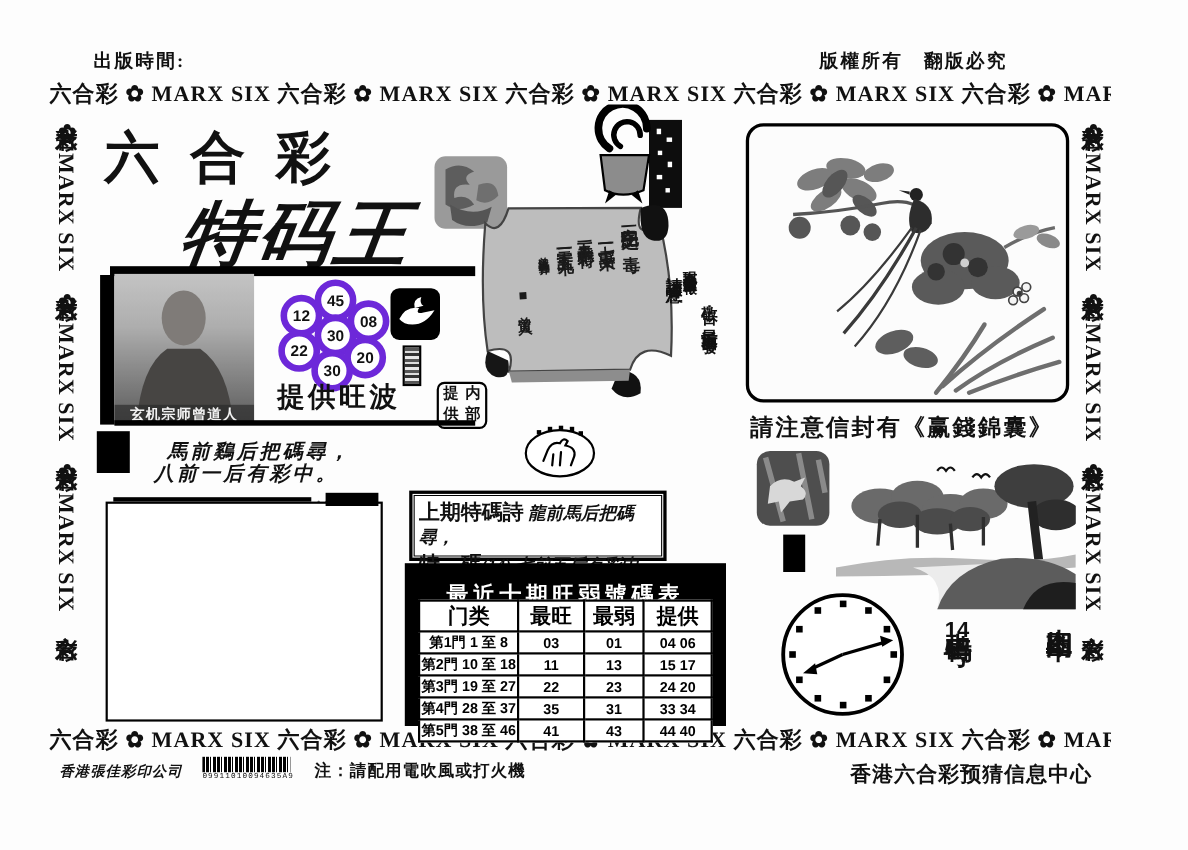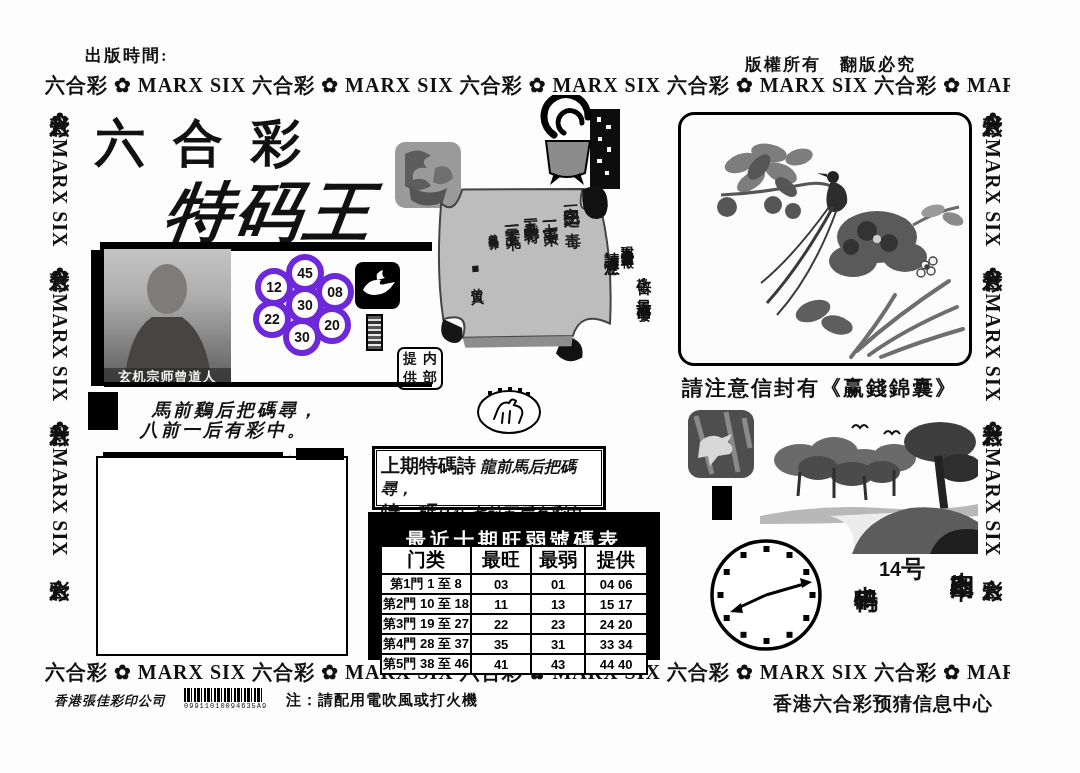--- a/index.html
+++ b/index.html
@@ -39,36 +39,36 @@
   .tblwrap{background:#000;color:#fff;}
   .tbl-title{color:#fff;text-align:center;font-size:20px;font-weight:bold;letter-spacing:4px;padding-top:15px;}
   table.grid{border-collapse:collapse;background:#fff;color:#000;
              font-family:"Liberation Sans","DejaVu Sans",sans-serif;}
   table.grid td,table.grid th{border:2px solid #000;text-align:center;font-weight:bold;padding:0;}
   table.grid th{font-size:19px;font-family:"Liberation Serif","DejaVu Serif",serif;}
   table.grid td{font-size:13px;}
   
   .frame{border:3px solid #000;border-radius:16px;background:#fcfcfc;overflow:hidden;}
   .envelope{font-size:21px;font-weight:bold;letter-spacing:2px;}
-  .vbig{font-size:24px;font-weight:bold;display:flex;flex-direction:row;align-items:center;line-height:1.12;}
+  .vbig{font-size:24px;font-weight:bold;display:flex;flex-direction:column;align-items:center;line-height:1.12;}
   .vbig .num{font-size:20px;font-family:"Liberation Sans","DejaVu Sans",sans-serif;}
   
   .footer-text{font-size:13px;font-weight:bold;letter-spacing:1px;}
   .barcode{background:repeating-linear-gradient(90deg,#000 0 2px,#fff 2px 3px,#000 3px 6px,#fff 6px 7px,#000 7px 8px,#fff 8px 10px);}
   .barcode-num{font-size:7px;font-family:"Liberation Mono","DejaVu Sans Mono",monospace;letter-spacing:1px;}
   .mini-seal{border:2px solid #000;background:repeating-linear-gradient(0deg,#555 0 3px,#e8e8e8 3px 5px,#333 5px 8px,#ddd 8px 10px);}
   .topline{font-size:17px;font-weight:bold;letter-spacing:2px;}
 </style>
 </head>
 <body>
 
 <div id="canvas">
 
   <div class="abs topline" style="left:85px;top:44px;">出版時間:</div>
-  <div class="abs topline" style="left:745px;top:44px;margin-top:9px;">版權所有　翻版必究</div>
+  <div class="abs topline" style="left:745px;top:44px;">版權所有　翻版必究</div>
 
   <div class="abs band" style="left:45px;top:72px;width:965px;height:27px;">六合彩 ✿ MARX SIX 六合彩 ✿ MARX SIX 六合彩 ✿ MARX SIX 六合彩 ✿ MARX SIX 六合彩 ✿ MARX SIX</div>
   <div class="abs band" style="left:45px;top:659px;width:965px;height:27px;">六合彩 ✿ MARX SIX 六合彩 ✿ MARX SIX 六合彩 ✿ MARX SIX 六合彩 ✿ MARX SIX 六合彩 ✿ MARX SIX</div>
   <div class="abs band band-v" style="left:47px;top:99px;width:27px;height:560px;">六合彩 ✿ MARX SIX 六合彩 ✿ MARX SIX 六合彩 ✿ MARX SIX 六合彩</div>
   <div class="abs band band-v" style="left:980px;top:99px;width:27px;height:560px;">六合彩 ✿ MARX SIX 六合彩 ✿ MARX SIX 六合彩 ✿ MARX SIX 六合彩</div>
 
   <div class="abs brand" style="left:95px;top:110px;">六合彩</div>
   <div class="abs title-main" style="left:165px;top:168px;">特码王</div>
   <div class="abs bar" style="left:100px;top:242px;width:332px;height:9px;"></div>
 
@@ -136,20 +136,21 @@
 
   <div class="abs" style="left:355px;top:262px;width:45px;height:47px;background:#000;border-radius:8px;">
     <svg width="45" height="47" viewBox="0 0 45 47">
       <path d="M8,28 Q14,16 26,18 Q22,24 30,22 L40,20 Q32,33 20,33 Q12,33 8,28 Z" fill="#fff"></path>
       <path d="M22,18 Q20,10 28,8 Q26,14 30,16 Z" fill="#fff"></path>
     </svg>
   </div>
 
   <div class="abs mini-seal" style="left:366px;top:314px;width:13px;height:33px;"></div>
 
+  <div class="abs provider" style="left:252px;top:344px;">提供旺波</div>
 
   <div class="abs bar" style="left:104px;top:382px;width:328px;height:5px;"></div>
 
   <div class="abs supplybox" style="left:397px;top:347px;width:40px;height:37px;">
     <span>提</span>
     <span>内</span>
     <span>供</span>
     <span>部</span>
   </div>
 

